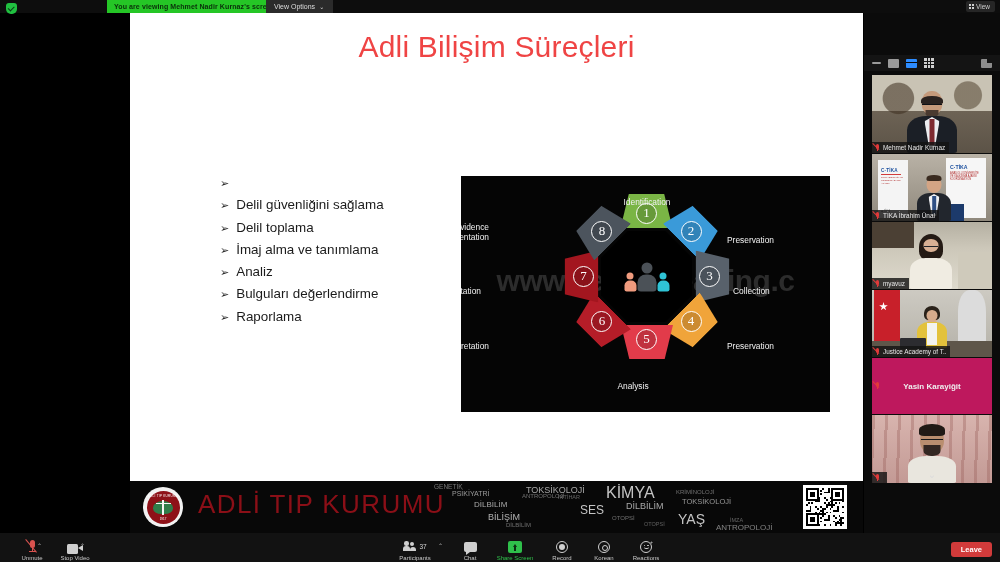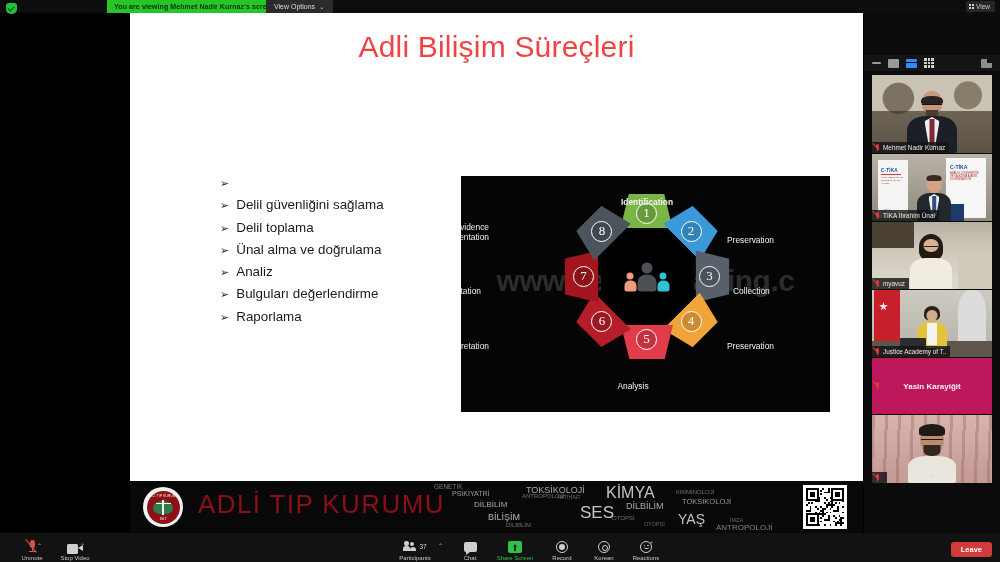--- a/index.html
+++ b/index.html
@@ -189,21 +189,21 @@
         <div class="bullet">
             <span class="arw">➢</span>
             <span>Delil güvenliğini sağlama</span>
           </div>
         <div class="bullet">
             <span class="arw">➢</span>
             <span>Delil toplama</span>
           </div>
         <div class="bullet">
             <span class="arw">➢</span>
-            <span>Ünal alma ve doğrulama</span>
+            <span>İmaj alma ve tanımlama</span>
           </div>
         <div class="bullet">
             <span class="arw">➢</span>
             <span>Analiz</span>
           </div>
         <div class="bullet">
             <span class="arw">➢</span>
             <span>Bulguları değerlendirme</span>
           </div>
         <div class="bullet">
@@ -257,21 +257,21 @@
             <div class="seg" style="transform: rotate(270deg);">
               <i style="background: rgb(163, 22, 31);"></i>
             </div>
             <div class="num" style="left: 9px; top: 72px;">7</div>
             <div class="seg" style="transform: rotate(315deg);">
               <i style="background: rgb(76, 84, 93);"></i>
             </div>
             <div class="num" style="left: 27.4523px; top: 27.4523px;">8</div>
           </div>
         <div id="seg-labels">
-            <div class="dlabel" style="width: 90px; text-align: center; left: 141px; top: 21px; font-weight: bold;">Identification</div>
+            <div class="dlabel" style="width: 90px; text-align: center; left: 141px; top: 21px;">Identification</div>
             <div class="dlabel" style="width: 80px; text-align: left; left: 266px; top: 59px;">Preservation</div>
             <div class="dlabel" style="width: 70px; text-align: left; left: 272px; top: 110px;">Collection</div>
             <div class="dlabel" style="width: 80px; text-align: left; left: 266px; top: 165px;">Preservation</div>
             <div class="dlabel" style="width: 70px; text-align: center; left: 137px; top: 205px;">Analysis</div>
             <div class="dlabel" style="width: 80px; text-align: right; left: -52px; top: 165px;">Interpretation</div>
             <div class="dlabel" style="width: 80px; text-align: right; left: -60px; top: 110px;">Documentation</div>
             <div class="dlabel" style="width: 80px; text-align: right; left: -52px; top: 46px;">Evidence
 Presentation</div>
           </div>
       </div>
@@ -288,21 +288,21 @@
         <div class="atk-text">ADLİ TIP KURUMU</div>
         <div class="wordcloud" id="wordcloud">
             <div class="wc" style="left: 4px; top: 2px; font-size: 6.5px; opacity: 0.55;">GENETİK</div>
             <div class="wc" style="left: 22px; top: 9px; font-size: 7px; opacity: 0.72;">PSİKİYATRİ</div>
             <div class="wc" style="left: 44px; top: 19px; font-size: 8px; opacity: 0.8;">DİLBİLİM</div>
             <div class="wc" style="left: 58px; top: 31px; font-size: 9px; opacity: 0.85;">BİLİŞİM</div>
             <div class="wc" style="left: 76px; top: 41px; font-size: 6px; opacity: 0.5;">DİLBİLİM</div>
             <div class="wc" style="left: 96px; top: 4px; font-size: 9px; opacity: 0.8;">TOKSİKOLOJİ</div>
             <div class="wc" style="left: 92px; top: 12px; font-size: 6px; opacity: 0.5;">ANTROPOLOJİ</div>
             <div class="wc" style="left: 128px; top: 13px; font-size: 5.5px; opacity: 0.45;">İNTİHAR</div>
-            <div class="wc" style="left: 150px; top: 22px; font-size: 17px; opacity: 0.95;">SES</div>
+            <div class="wc" style="left: 150px; top: 22px; font-size: 12px; opacity: 0.95;">SES</div>
             <div class="wc" style="left: 176px; top: 3px; font-size: 16px; opacity: 0.95;">KİMYA</div>
             <div class="wc" style="left: 196px; top: 20px; font-size: 9px; opacity: 0.8;">DİLBİLİM</div>
             <div class="wc" style="left: 182px; top: 34px; font-size: 6px; opacity: 0.5;">OTOPSİ</div>
             <div class="wc" style="left: 248px; top: 30px; font-size: 14px; opacity: 0.95;">YAŞ</div>
             <div class="wc" style="left: 252px; top: 16px; font-size: 7.5px; opacity: 0.7;">TOKSİKOLOJİ</div>
             <div class="wc" style="left: 246px; top: 8px; font-size: 6px; opacity: 0.5;">KRİMİNOLOJİ</div>
             <div class="wc" style="left: 300px; top: 36px; font-size: 5.5px; opacity: 0.45;">İMZA</div>
             <div class="wc" style="left: 286px; top: 42px; font-size: 8px; opacity: 0.6;">ANTROPOLOJİ</div>
             <div class="wc" style="left: 214px; top: 40px; font-size: 5.5px; opacity: 0.42;">OTOPSİ</div>
           </div>

